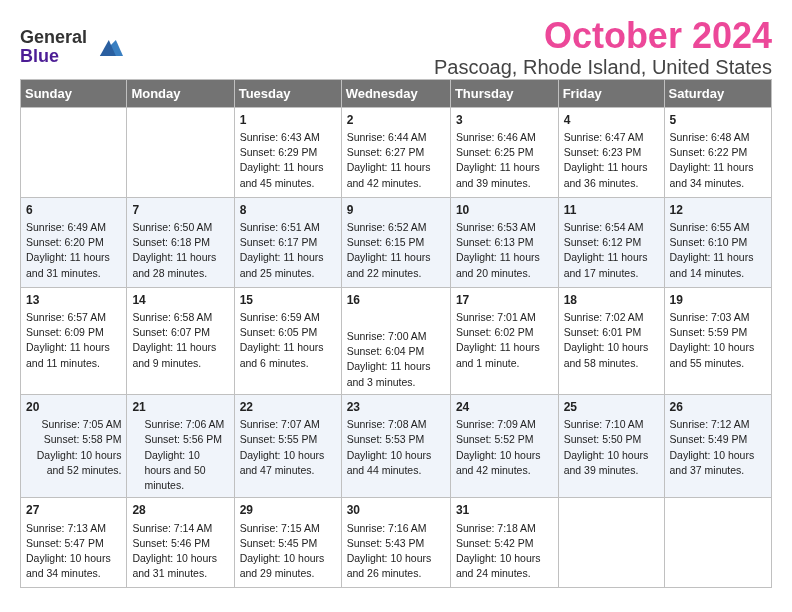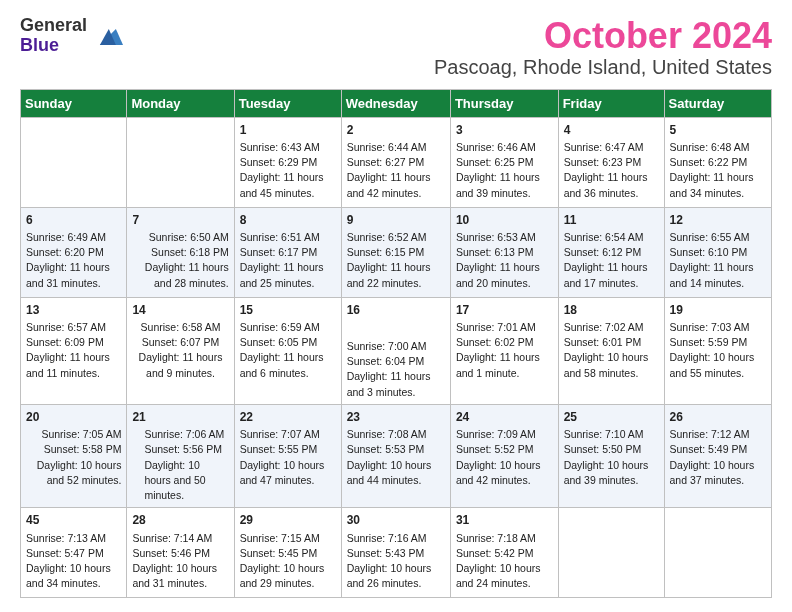--- a/index.html
+++ b/index.html
@@ -12,22 +12,21 @@
     }
     .page {
       width: 792px;
       min-height: 612px;
       background: #fff;
       padding: 16px 20px 16px 20px;
     }
     .header {
       display: flex;
       justify-content: space-between;
-      align-items: flex-start;
-      margin-bottom: 10px;
+      align-items: center;
     }
     .logo {
       display: flex;
       align-items: center;
       gap: 0;
     }
     .logo-text {
       display: flex;
       flex-direction: column;
       line-height: 1.1;
@@ -59,21 +58,21 @@
     .location {
       font-size: 20px;
       color: #444;
     }
     .calendar {
       width: 100%;
       border-collapse: collapse;
       font-size: 11px;
     }
     .calendar th {
-      background: #15803d;
+      background: #737373;
       color: #fff;
       padding: 6px 4px;
       text-align: left;
       font-size: 13px;
       font-weight: bold;
       border: 1px solid #c0c0c0;
     }
     .calendar td {
       border: 1px solid #c0c0c0;
       vertical-align: top;
@@ -178,21 +177,21 @@
         </tr>
         <tr class="row-even">
           <td>
             <span class="day-number">6</span>
             <div class="day-info" style="white-space: pre-line;">Sunrise: 6:49 AM
 Sunset: 6:20 PM
 Daylight: 11 hours and 31 minutes.</div>
           </td>
           <td>
             <span class="day-number">7</span>
-            <div class="day-info" style="white-space: pre-line; text-align: right;">Sunrise: 6:50 AM
+            <div class="day-info" style="white-space: pre-line;">Sunrise: 6:50 AM
 Sunset: 6:18 PM
 Daylight: 11 hours and 28 minutes.</div>
           </td>
           <td>
             <span class="day-number">8</span>
             <div class="day-info" style="white-space: pre-line;">Sunrise: 6:51 AM
 Sunset: 6:17 PM
 Daylight: 11 hours and 25 minutes.</div>
           </td>
           <td>
@@ -222,21 +221,21 @@
         </tr>
         <tr class="row-odd">
           <td>
             <span class="day-number">13</span>
             <div class="day-info" style="white-space: pre-line;">Sunrise: 6:57 AM
 Sunset: 6:09 PM
 Daylight: 11 hours and 11 minutes.</div>
           </td>
           <td>
             <span class="day-number">14</span>
-            <div class="day-info" style="white-space: pre-line; text-align: center;">Sunrise: 6:58 AM
+            <div class="day-info" style="white-space: pre-line;">Sunrise: 6:58 AM
 Sunset: 6:07 PM
 Daylight: 11 hours and 9 minutes.</div>
           </td>
           <td>
             <span class="day-number">15</span>
             <div class="day-info" style="white-space: pre-line;">Sunrise: 6:59 AM
 Sunset: 6:05 PM
 Daylight: 11 hours and 6 minutes.</div>
           </td>
           <td>
@@ -303,21 +302,21 @@
           </td>
           <td>
             <span class="day-number">26</span>
             <div class="day-info" style="white-space: pre-line;">Sunrise: 7:12 AM
 Sunset: 5:49 PM
 Daylight: 10 hours and 37 minutes.</div>
           </td>
         </tr>
         <tr class="row-odd">
           <td>
-            <span class="day-number">45</span>
+            <span class="day-number">27</span>
             <div class="day-info" style="white-space: pre-line;">Sunrise: 7:13 AM
 Sunset: 5:47 PM
 Daylight: 10 hours and 34 minutes.</div>
           </td>
           <td>
             <span class="day-number">28</span>
             <div class="day-info" style="white-space: pre-line;">Sunrise: 7:14 AM
 Sunset: 5:46 PM
 Daylight: 10 hours and 31 minutes.</div>
           </td>

